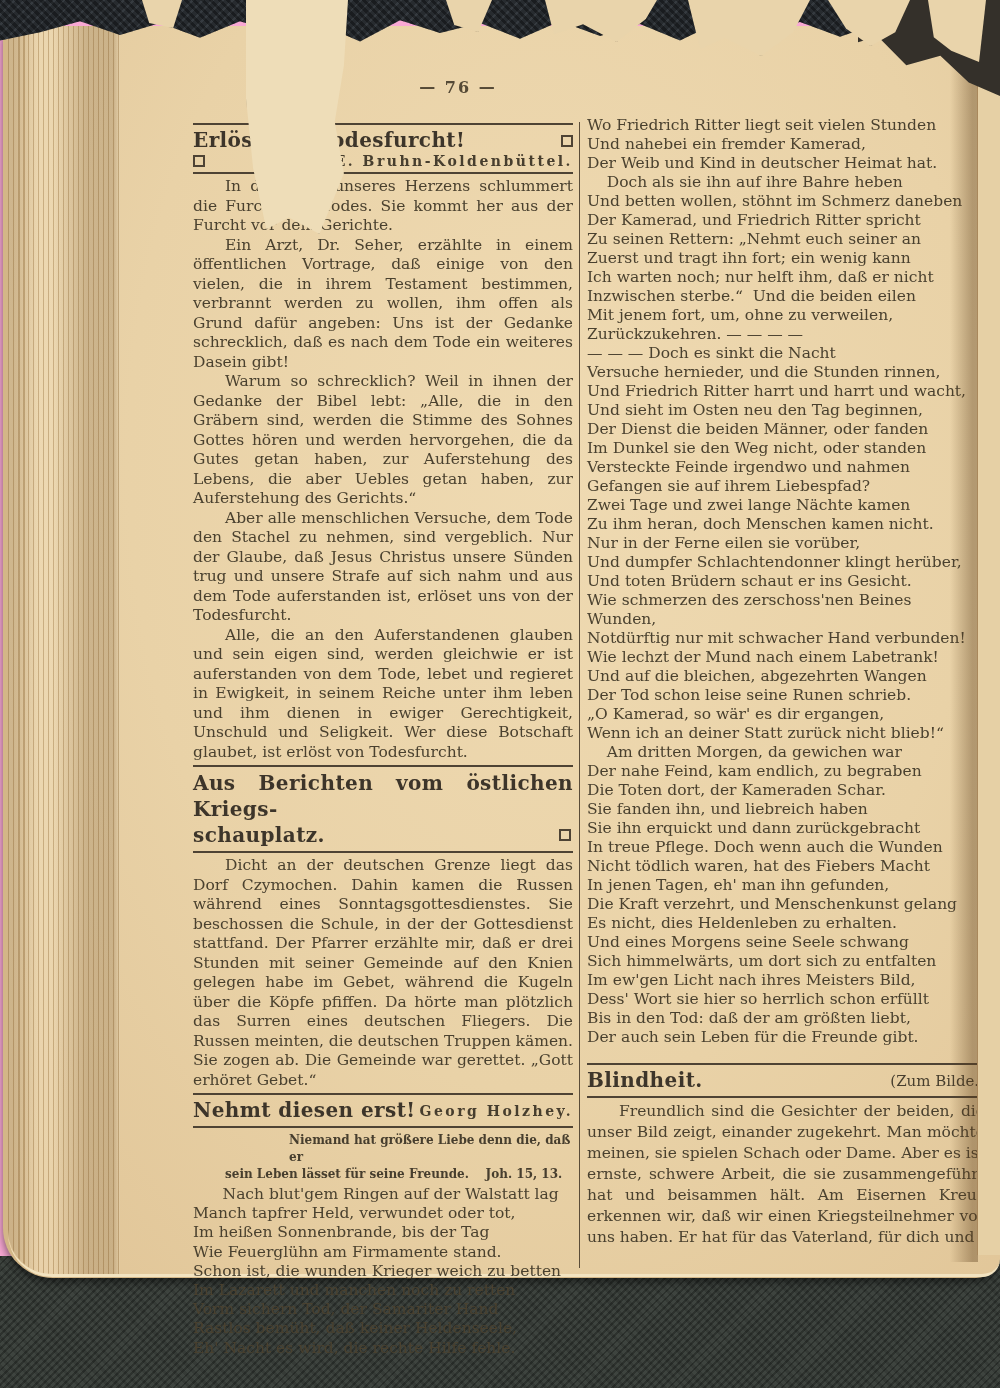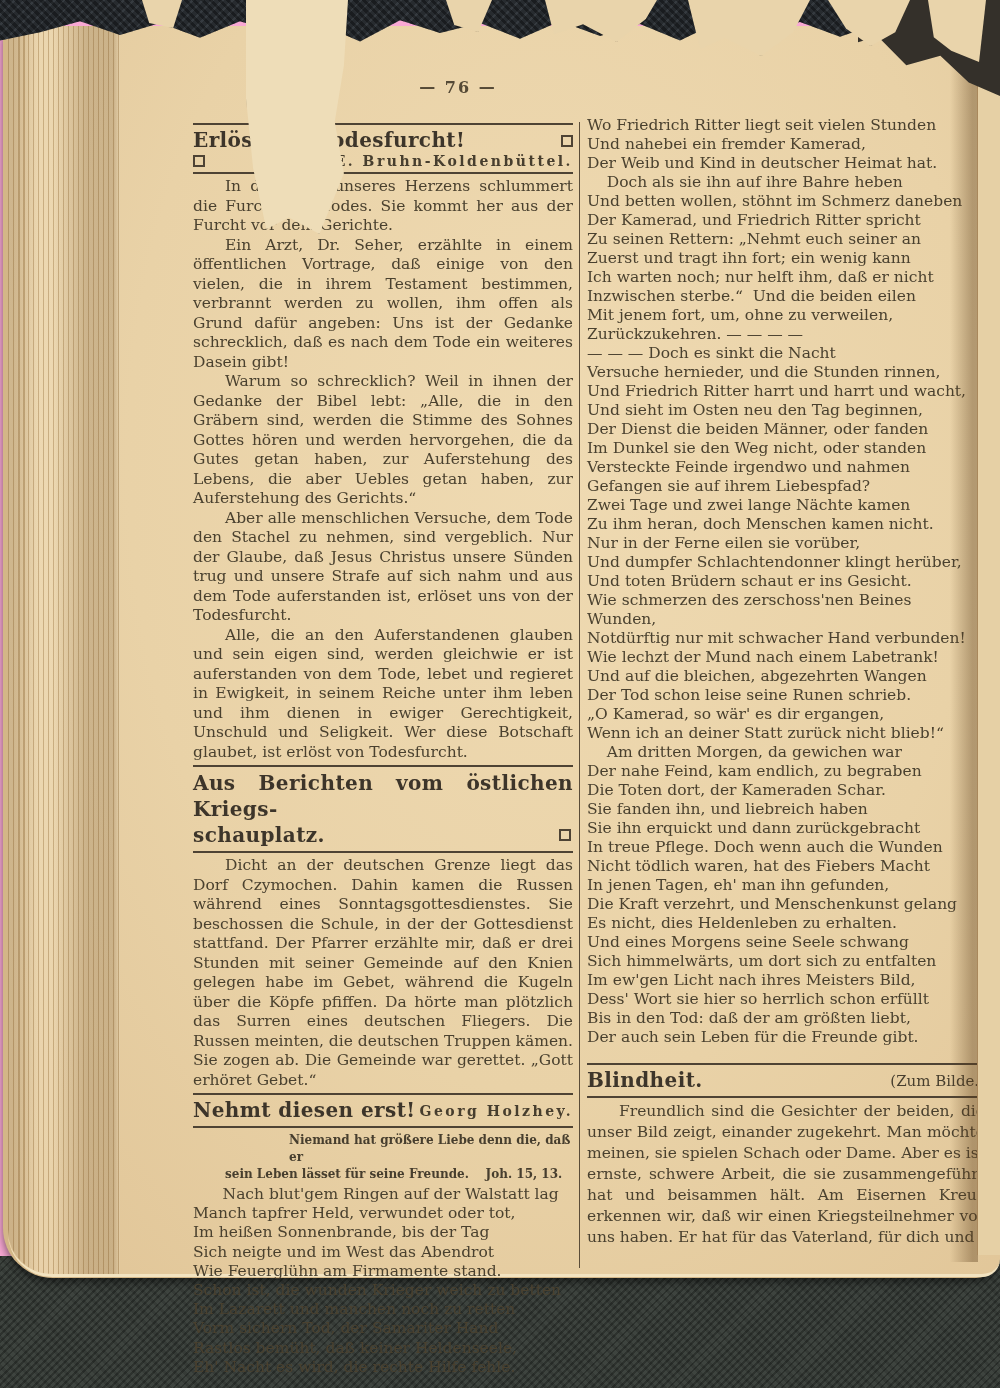--- a/index.html
+++ b/index.html
@@ -135,21 +135,20 @@
           </div>
           <div class="rule"></div>
           <div class="epigraph">
               <div class="ep-line">Niemand hat größere Liebe denn die, daß er</div>
               <div class="ep-line">sein Leben lässet für seine Freunde.    Joh. 15, 13.</div>
             </div>
           <div class="poem">
               <div class="line">      Nach blut'gem Ringen auf der Walstatt lag</div>
               <div class="line">Manch tapfrer Held, verwundet oder tot,</div>
               <div class="line">Im heißen Sonnenbrande, bis der Tag</div>
-              <div class="line">Sich neigte und im West das Abendrot</div>
               <div class="line">Wie Feuerglühn am Firmamente stand.</div>
               <div class="line">Schon ist, die wunden Krieger weich zu betten</div>
               <div class="line">Im Lazarett und manchen noch zu retten</div>
               <div class="line">Vorm sichern Tod, der Samariter Hand</div>
               <div class="line">Rastlos bemüht, daß keiner Heldenseele,</div>
               <div class="line">Eh' Nacht es wird, die rechte Hilfe fehle.</div>
             </div>
         </section>
 
       </div>

